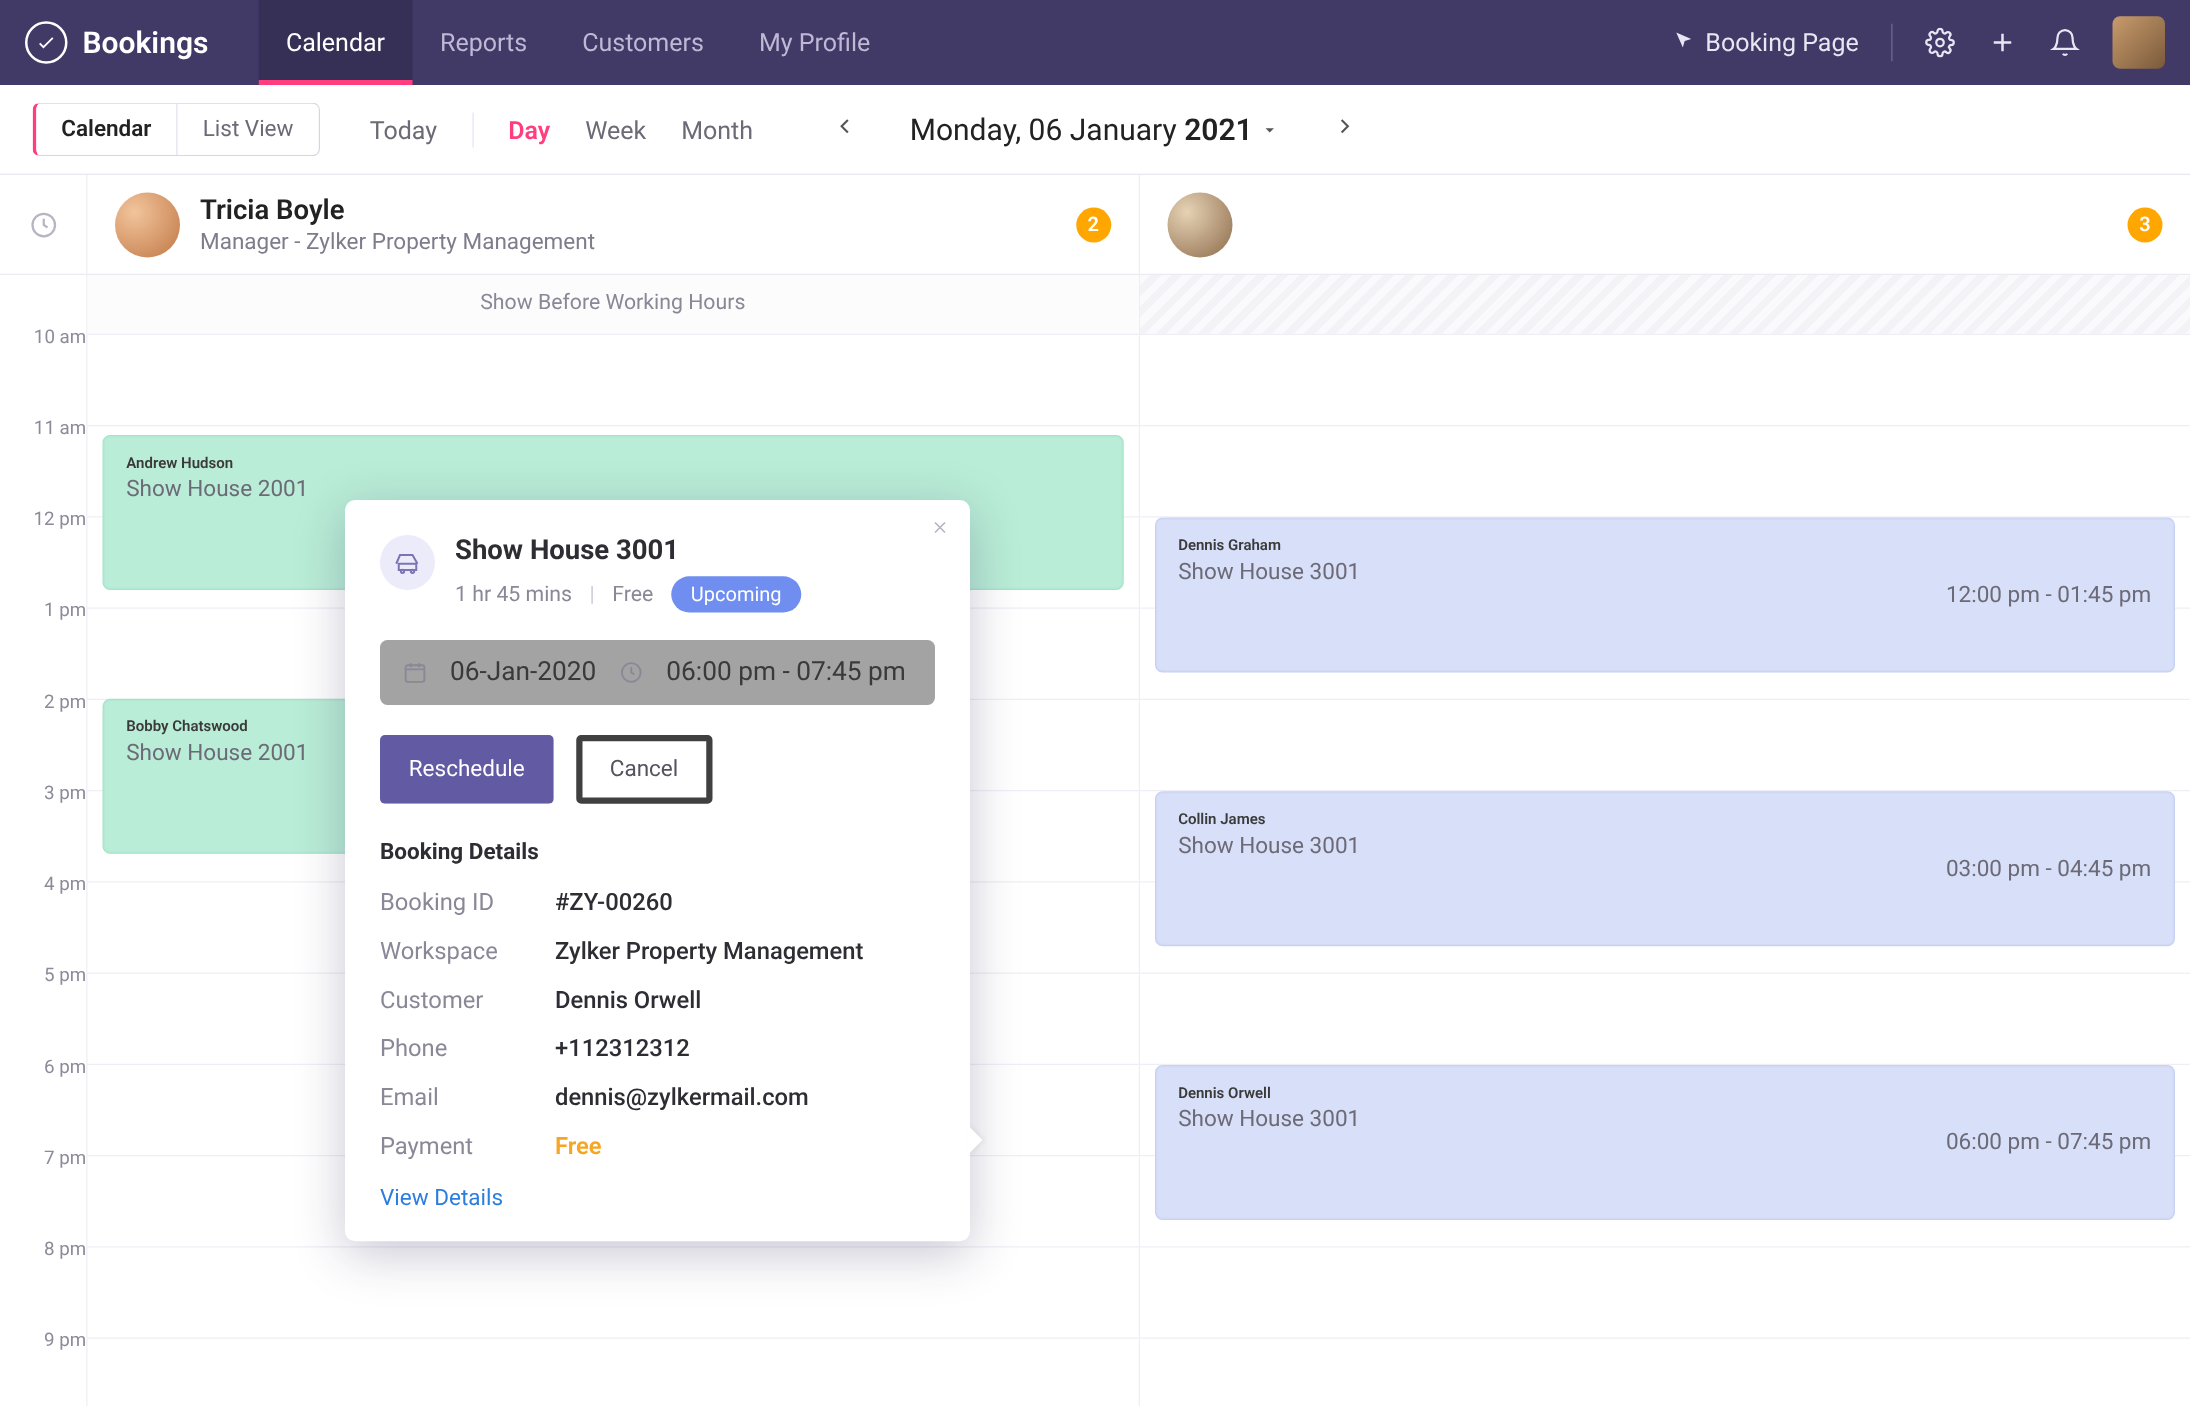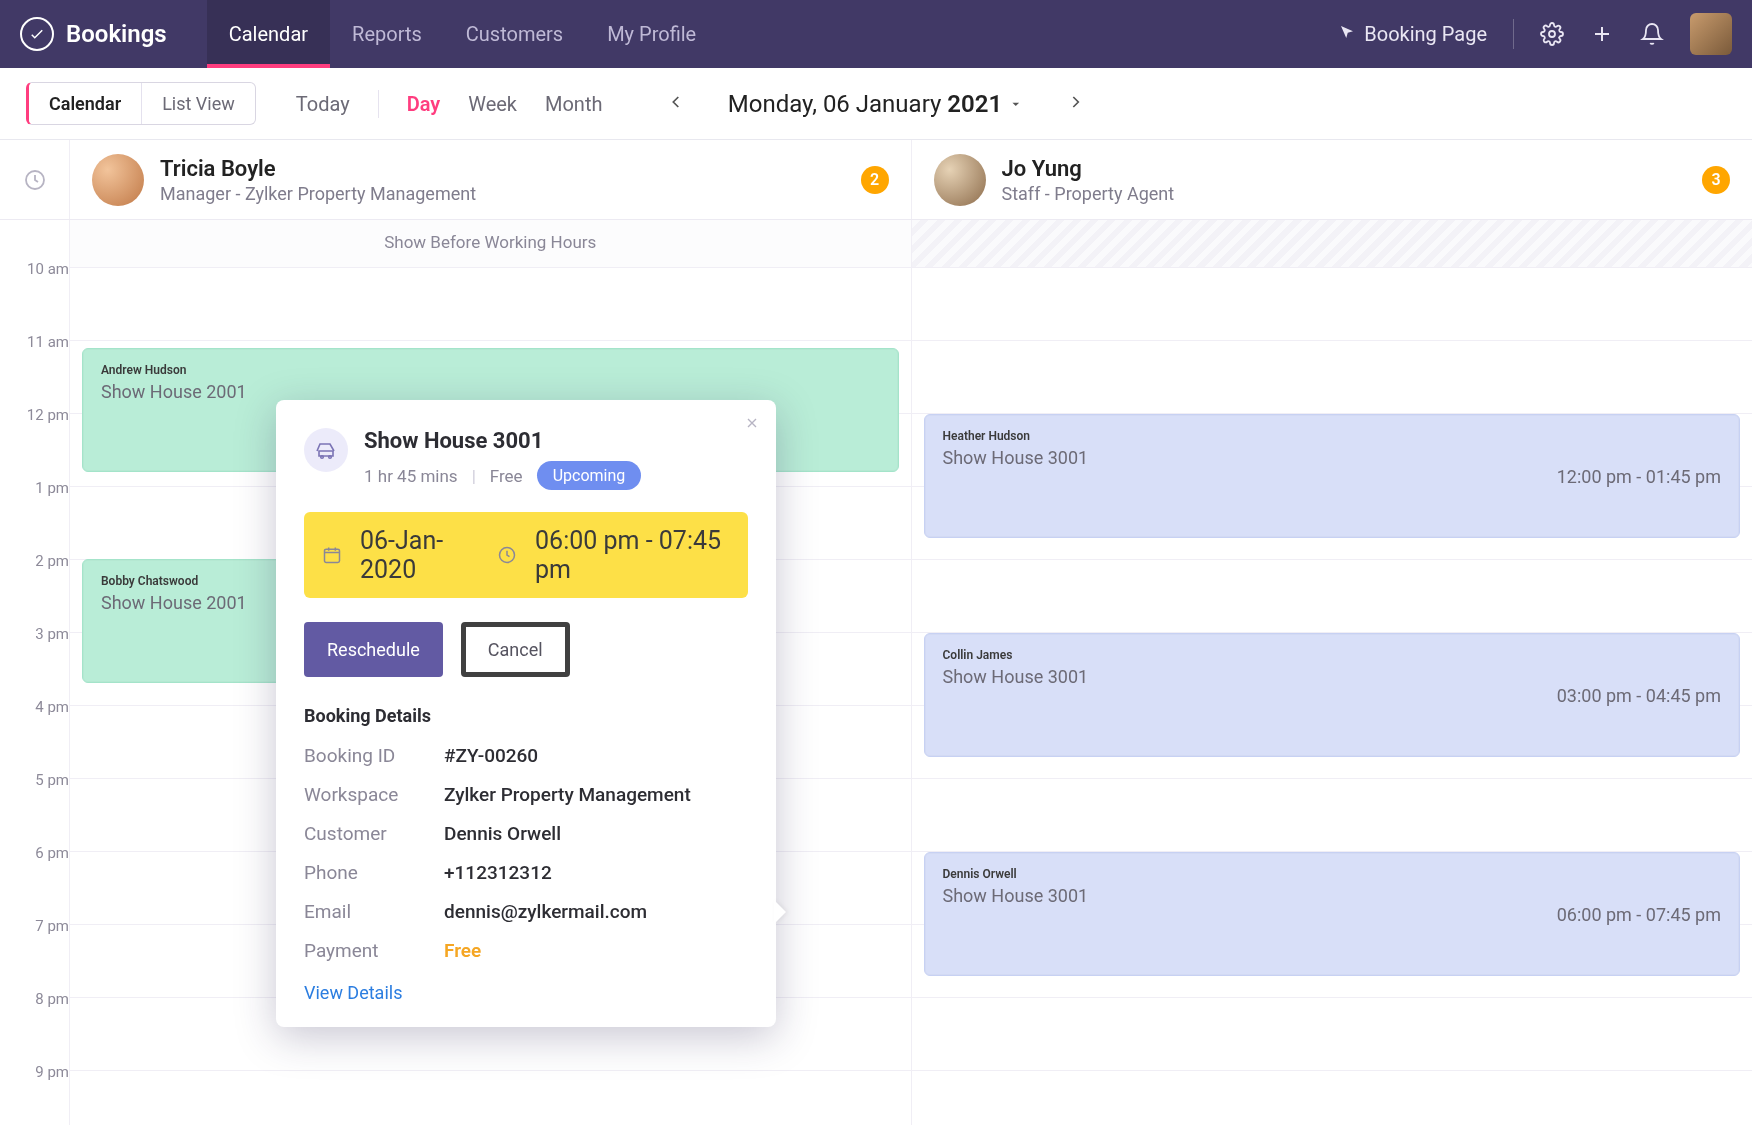--- a/index.html
+++ b/index.html
@@ -81,21 +81,21 @@
   
   .popover { position:absolute; z-index:50; width: 500px; background:#fff; border-radius:8px; box-shadow: 0 10px 40px rgba(40,30,80,0.25); padding: 28px 28px 24px; }
   .popover .close { position:absolute; top:14px; right:16px; color:#b7b4c3; cursor:pointer; font-size:18px; }
   .pop-head { display:flex; gap:16px; align-items:flex-start; }
   .pop-icon { width:44px; height:44px; border-radius:50%; background:#ecebfa; display:flex; align-items:center; justify-content:center; color:#7b74b5; }
   .pop-title { font-size:22px; font-weight:700; color:#2d2d33; }
   .pop-meta { display:flex; align-items:center; gap:14px; margin-top:8px; font-size:17px; color:#8a8797; }
   .pop-meta .sep { color:#cfccda; }
   .badge-upcoming { background:#6f8ef0; color:#fff; border-radius:999px; padding:5px 16px; font-size:16px; }
 
-  .pop-datebar { margin-top:22px; background:#fde047; border-radius:6px; padding:14px 18px; display:flex; align-items:center; gap:18px; font-size:25px; color:#3a3a3a; }
+  .pop-datebar { margin-top:22px; background:#a3a3a3; border-radius:6px; padding:14px 18px; display:flex; align-items:center; gap:18px; font-size:21px; color:#3a3a3a; }
   .pop-datebar .ico { color:#8a8797; display:flex; }
   .pop-actions { display:flex; gap:18px; margin-top:24px; }
   .btn { border-radius:4px; padding:12px 22px; font-size:18px; cursor:pointer; border:1px solid transparent; }
   .btn-primary { background:#625aa3; color:#fff; }
   .btn-secondary { background:#fff; border:5px solid #404040; color:#55535f; }
 
   .section-title { font-size:18px; font-weight:700; color:#2d2d33; margin-top:28px; }
   .kv { display:grid; grid-template-columns: 140px 1fr; row-gap:16px; margin-top:18px; font-size:19px; }
   .kv .k { color:#8a8797; }
   .kv .v { color:#2d2d33; font-weight:500; }
@@ -206,24 +206,20 @@
   <div class="staff-cell">
     <div class="staff-avatar a1"></div>
     <div>
       <div class="staff-name">Tricia Boyle</div>
       <div class="staff-role">Manager - Zylker Property Management</div>
     </div>
     <div class="staff-badge">2</div>
   </div>
   <div class="staff-cell">
     <div class="staff-avatar a2"></div>
-    <div>
-      <div class="staff-name">Jo Yung</div>
-      <div class="staff-role">Staff - Property Agent</div>
-    </div>
     <div class="staff-badge">3</div>
   </div>
 </div>
 
 <div class="grid">
   <div class="time-gutter">
     <div class="pre-row"></div>
     <div class="hour-label">
         <span>10 am</span>
       </div>
@@ -300,21 +296,21 @@
       <div class="hour-cell"></div>
         <div class="hour-cell"></div>
         <div class="hour-cell"></div>
         <div class="hour-cell"></div>
       <div class="hour-cell"></div>
         <div class="hour-cell"></div>
         <div class="hour-cell"></div>
         <div class="hour-cell"></div>
 
       <div class="event ev-blue" style="top:194px; height:124px;">
-        <div class="ev-title">Heather Hudson</div>
+        <div class="ev-title">Dennis Graham</div>
         <div class="ev-sub">Show House 3001</div>
         <div class="ev-time">12:00 pm - 01:45 pm</div>
       </div>
       <div class="event ev-blue" style="top:413px; height:124px;">
         <div class="ev-title">Collin James</div>
         <div class="ev-sub">Show House 3001</div>
         <div class="ev-time">03:00 pm - 04:45 pm</div>
       </div>
       <div class="event ev-blue" style="top:632px; height:124px;">
         <div class="ev-title">Dennis Orwell</div>

